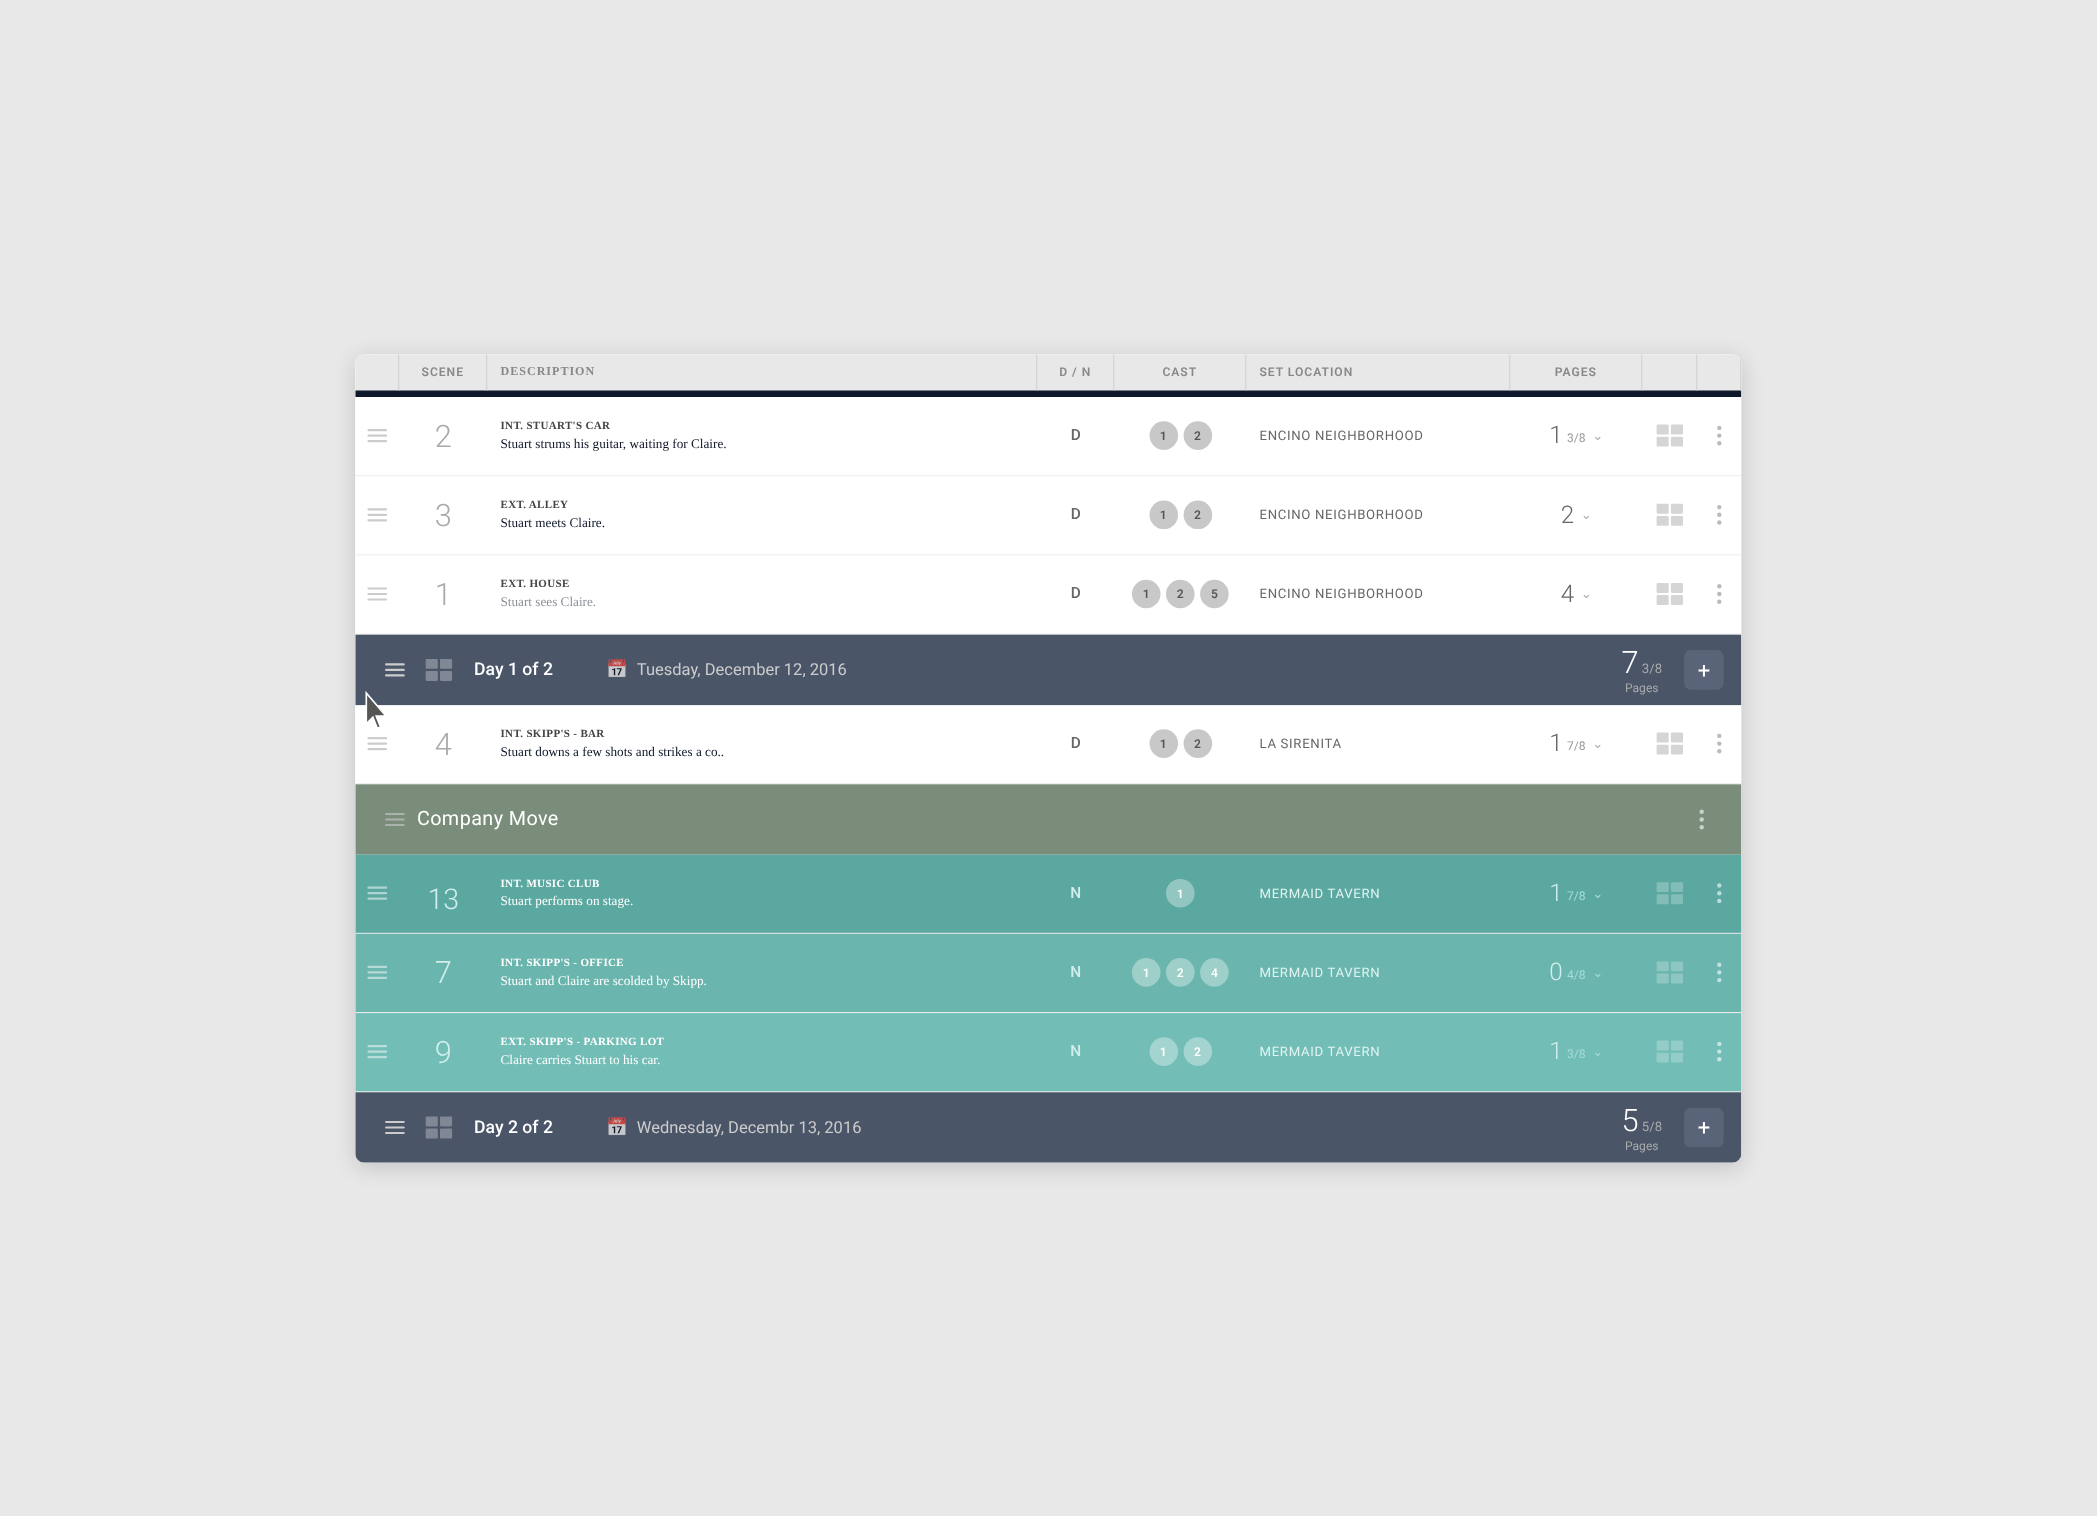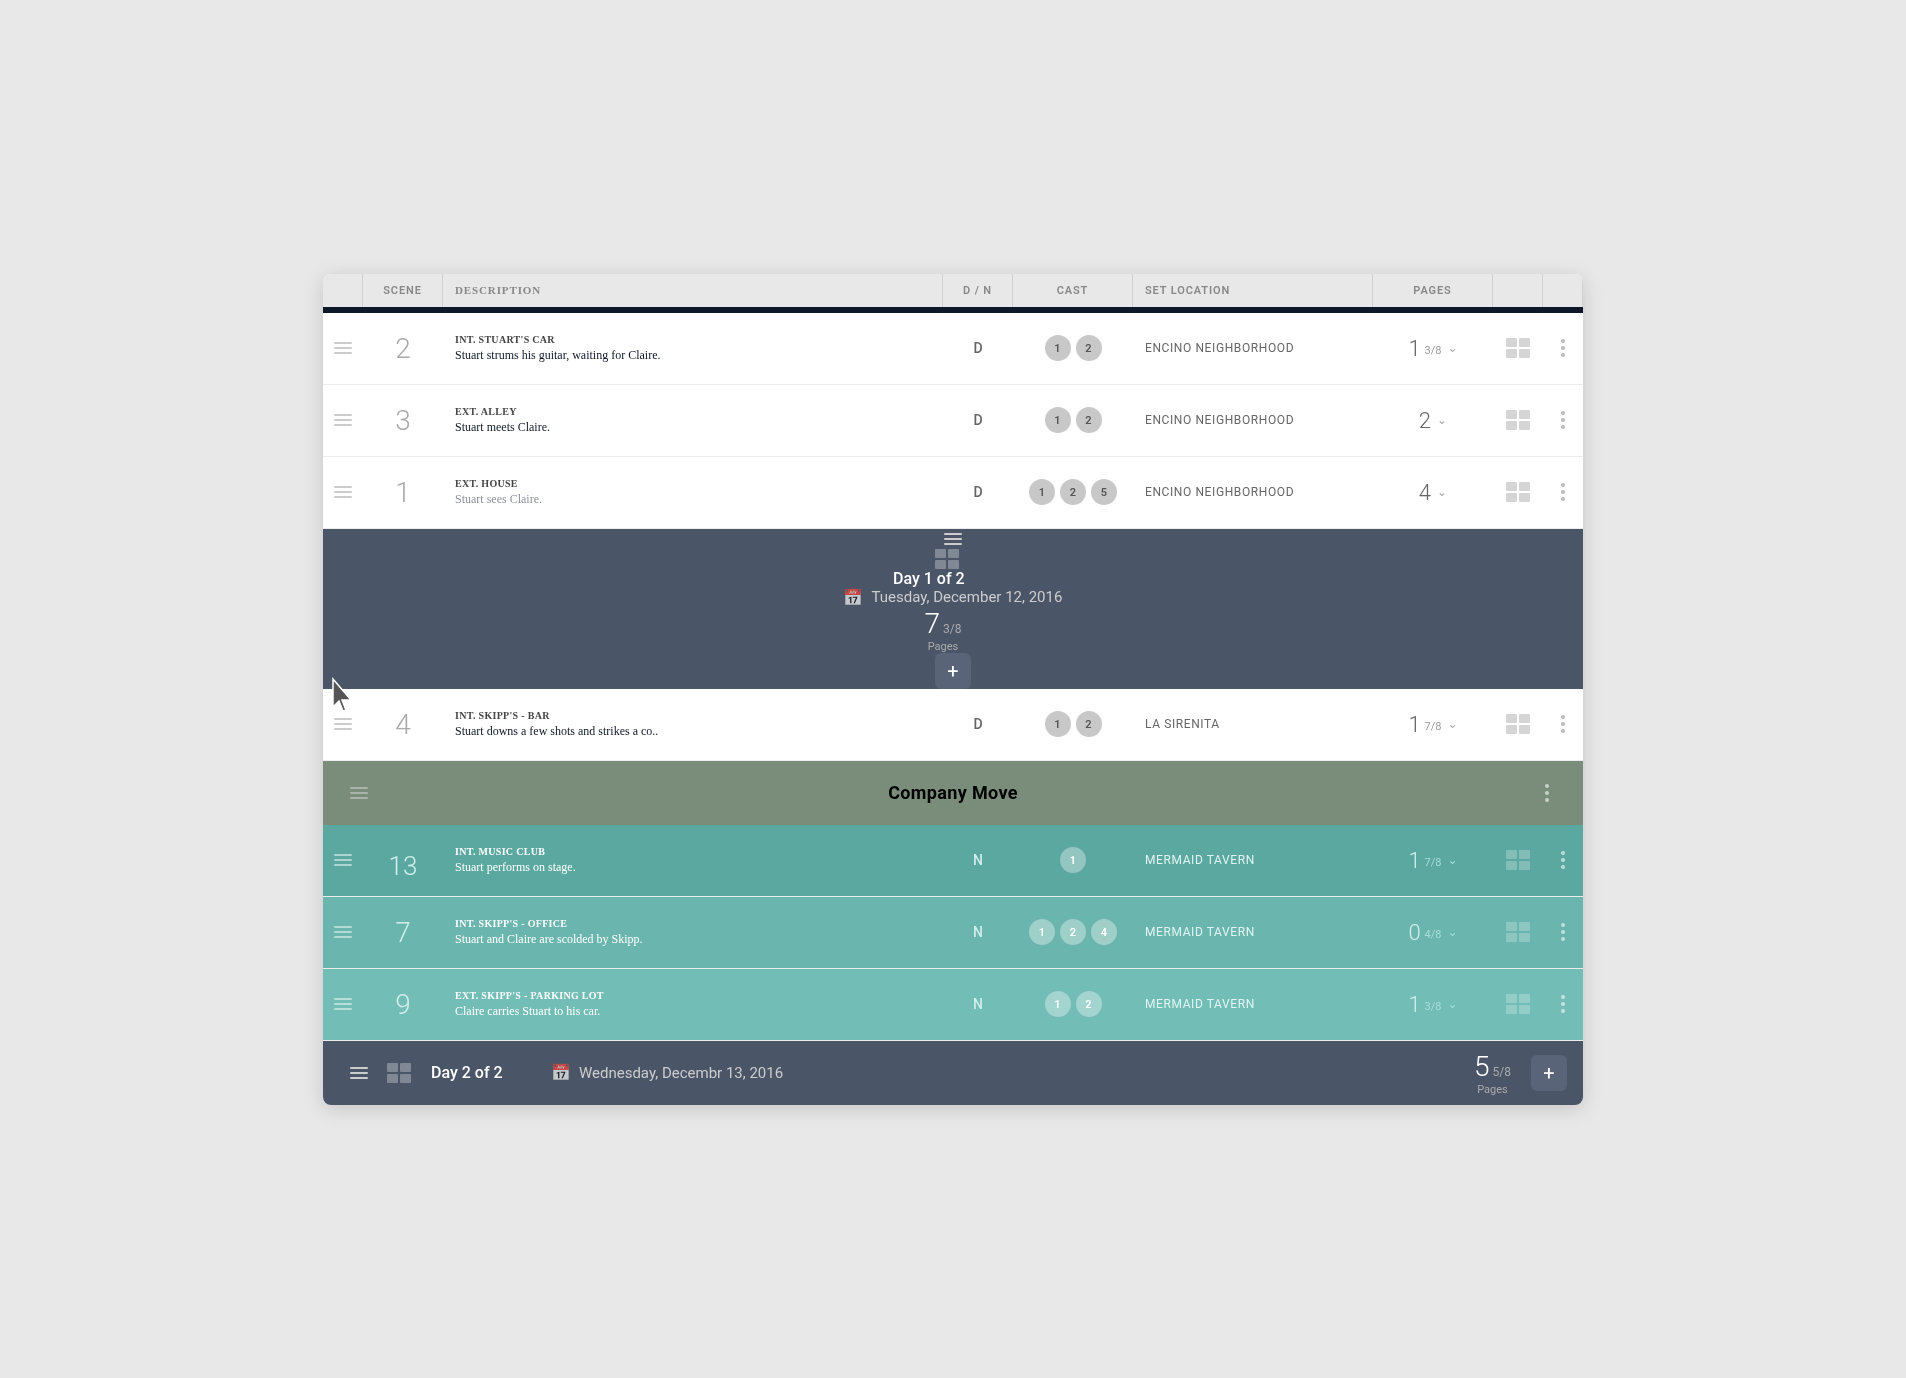--- a/index.html
+++ b/index.html
@@ -318,24 +318,23 @@
     .company-move-bar {
       display: flex;
       align-items: center;
       background: #7a8c7a;
       min-height: 64px;
       padding: 0 16px;
     }
 
     .company-move-label {
       flex: 1;
-      text-align: center;
       font-size: 18px;
-      color: #000000;
-      font-weight: 700;
+      color: #ffffff;
+      font-weight: 400;
       letter-spacing: 0.02em;
     }
 
     
     .drag-handle {
       display: flex;
       flex-direction: column;
       gap: 3px;
       cursor: grab;
       padding: 4px;
@@ -550,21 +549,21 @@
     </div>
     <div class="cell cell-more">
       <div class="three-dots">
           <span></span>
           <span></span>
           <span></span>
         </div>
     </div>
   </div>
 
-  <div class="day-bar" style="position:relative;flex-direction:column;">
+  <div class="day-bar" style="position:relative;">
     <div class="drag-area">
       <div class="drag-handle">
           <span></span>
           <span></span>
           <span></span>
         </div>
     </div>
     <div class="storyboard-area">
       <div class="sb-icon" style="opacity:0.6;">
           <div></div>

